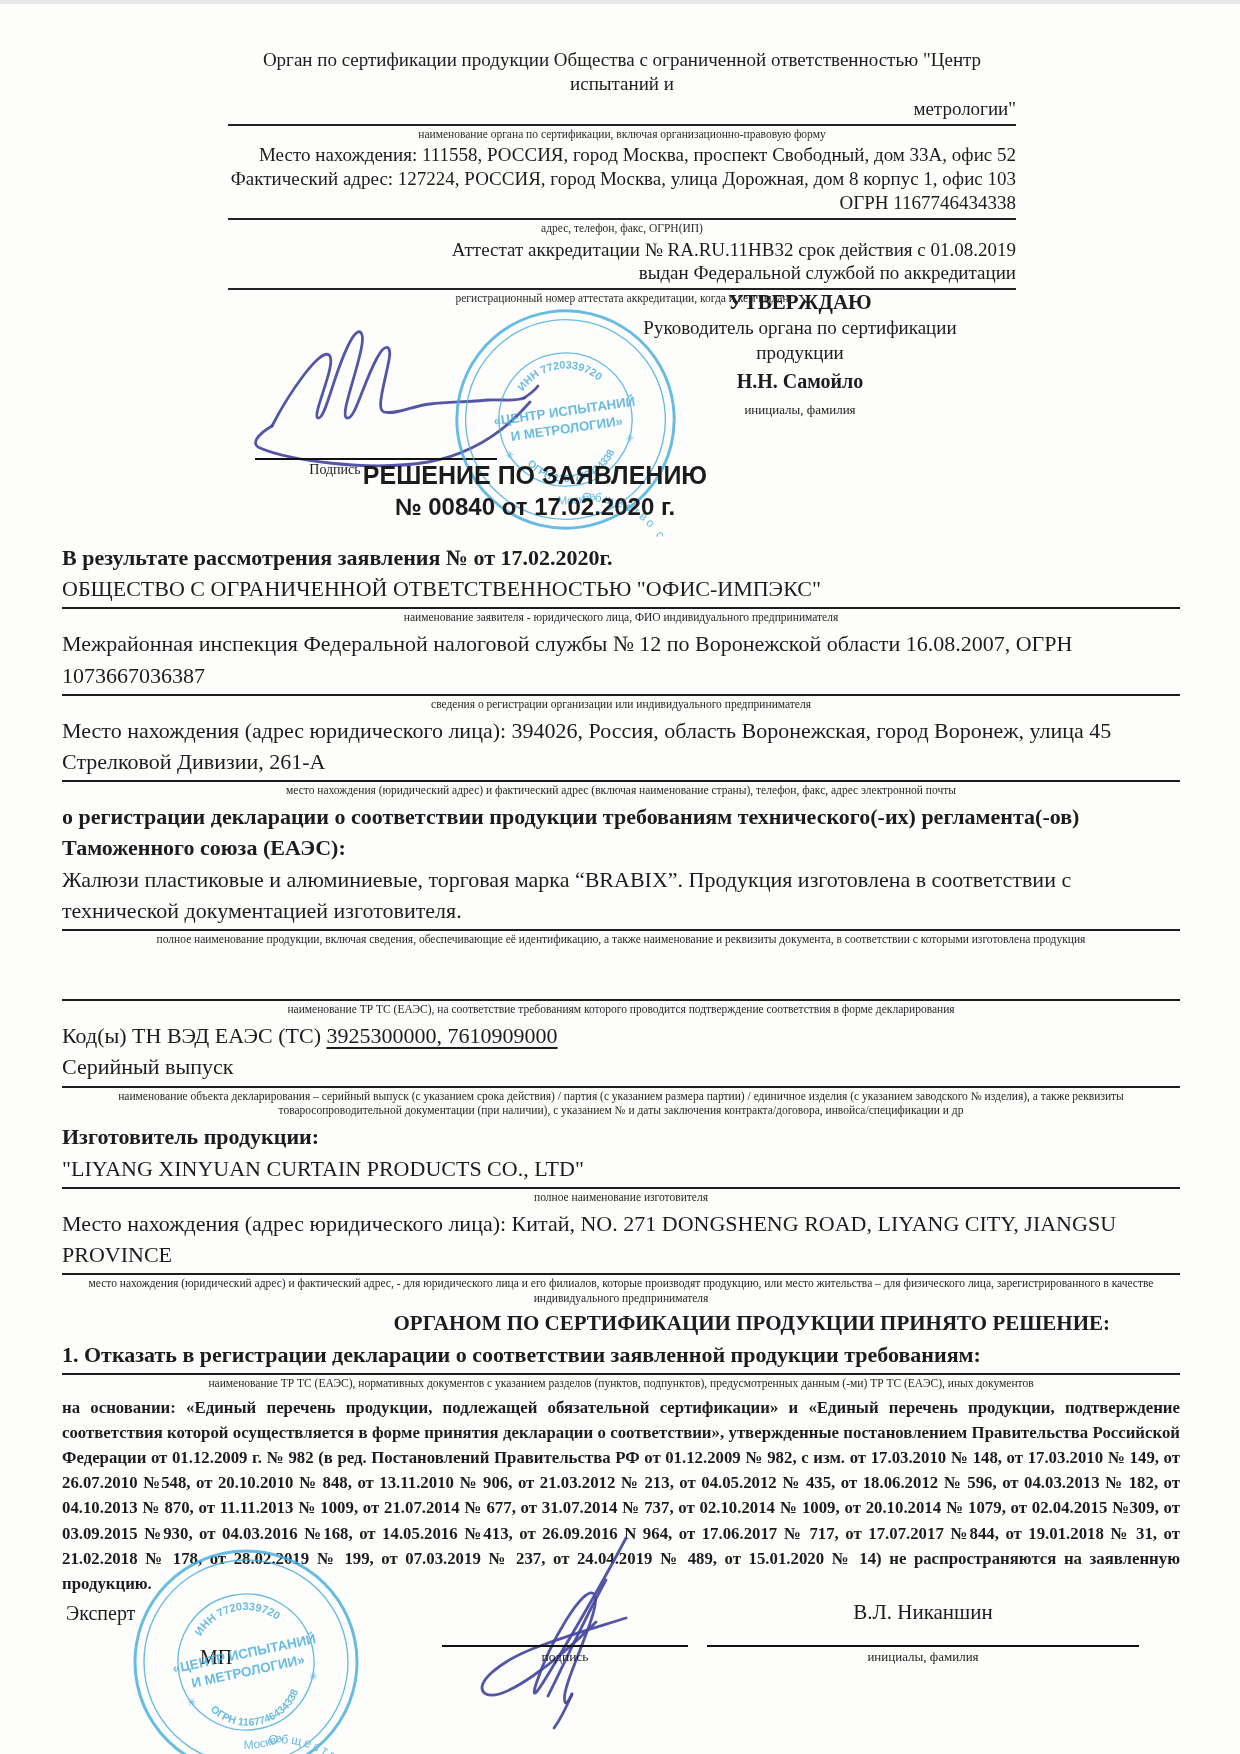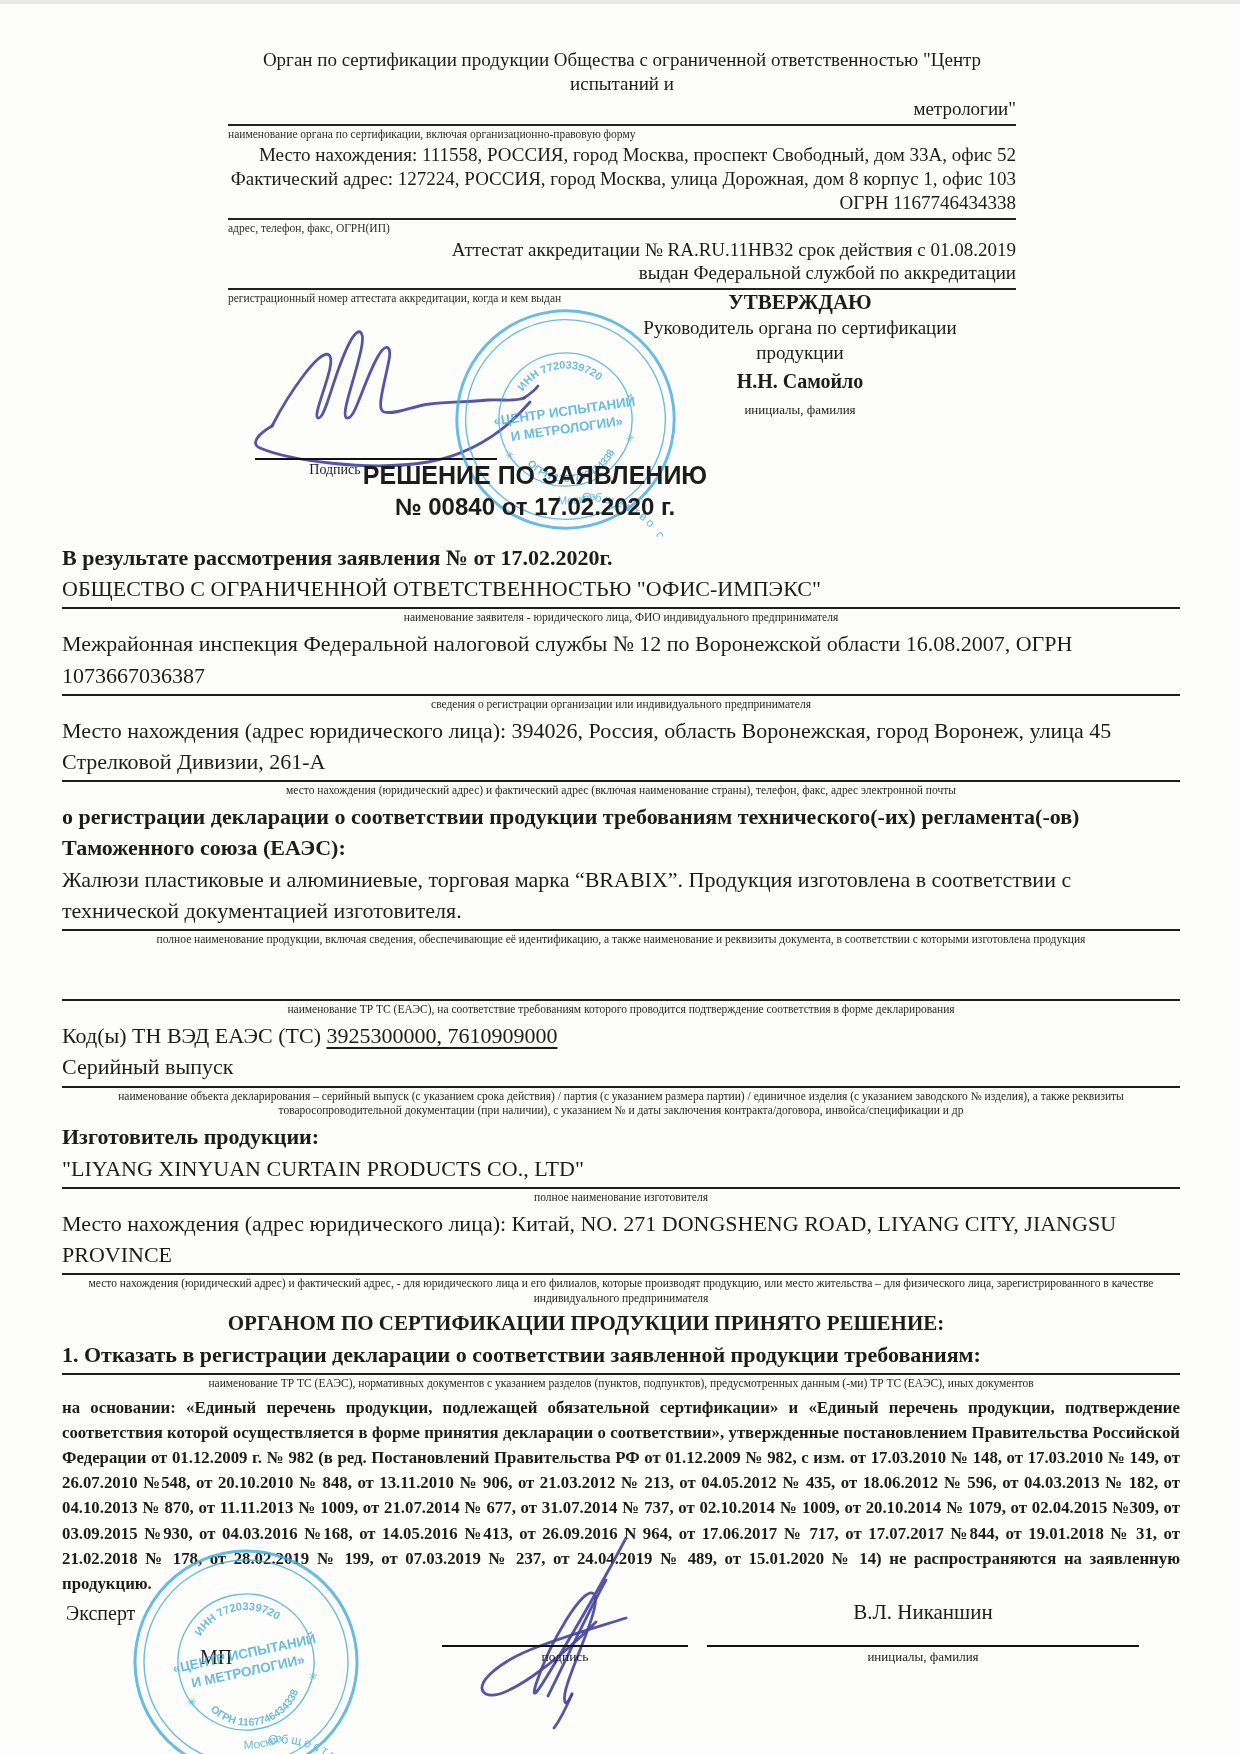--- a/index.html
+++ b/index.html
@@ -6,21 +6,21 @@
   .page{
     position:relative;width:1240px;height:1754px;margin:4px auto;
     background:#fdfdfb;color:#1c1c1c;overflow:hidden;
     font-family:"Liberation Serif","DejaVu Serif",serif;
   }
   
   .header-org{position:absolute;left:228px;top:44px;width:788px;}
   .org-line1{font-size:19px;line-height:1.28;text-align:center;}
   .org-line2{font-size:19px;line-height:1.28;text-align:right;}
   .h-sep{border-top:2.2px solid #222;margin-top:3px;}
-  .h-cap{font-size:11.5px;line-height:1.25;color:#2a2a2a;margin:1px 0 2px;}
+  .h-cap{font-size:11.5px;line-height:1.25;text-align:center;color:#2a2a2a;margin:1px 0 2px;}
   .addr{font-size:19px;line-height:1.26;text-align:right;}
   .accr{font-size:19px;line-height:1.26;text-align:right;}
   
   .approve-zone{position:absolute;left:0;top:276px;width:1240px;height:210px;}
   .approve-block{position:absolute;left:590px;top:8px;width:420px;text-align:center;}
   .approve-title{font-size:21px;font-weight:bold;line-height:1.35;}
   .approve-role{font-size:19px;line-height:1.3;}
   .approve-name{font-size:20px;font-weight:bold;line-height:1.5;text-underline-offset:4px;}
   .approve-cap{font-size:13px;margin-top:6px;}
   .sig-rule-top{position:absolute;left:255px;top:178px;width:242px;border-top:2.6px solid #111;}
@@ -37,21 +37,21 @@
   .doc-title .t1{font-size:25px;line-height:1.3;}
   .doc-title .t2{font-size:24px;line-height:1.25;}
   
   .body-area{position:absolute;left:62px;top:538px;width:1118px;}
   .ln{font-size:22px;line-height:1.42;}
   .b{font-weight:bold;}
   .sep{border-top:2.6px solid #1d1d1d;margin-top:3px;}
   .cap{font-size:11.5px;line-height:1.3;text-align:center;color:#262626;margin:1px 0 3px;}
   .gap{height:46px;}
   .codes u{text-underline-offset:4px;}
-  .decision-head{font-size:21px;font-weight:bold;text-align:center;padding-right:70px;line-height:1.4;}
+  .decision-head{font-size:21px;font-weight:bold;text-align:right;padding-right:70px;line-height:1.4;}
   .basis{font-size:16.8px;font-weight:bold;line-height:1.5;text-align:justify;margin-top:4px;}
   
   .footer-zone{position:absolute;left:2px;top:1520px;width:1120px;height:234px;}
   .expert-label{position:absolute;left:64px;top:78px;font-size:20px;}
   .mp-label{position:absolute;left:198px;top:122px;font-size:20px;}
   .f-rule-mid{position:absolute;left:440px;top:121px;width:246px;border-top:2.4px solid #111;}
   .f-cap-mid{position:absolute;left:440px;top:125px;width:246px;text-align:center;font-size:13.5px;}
   .f-name{position:absolute;left:705px;top:76px;width:432px;text-align:center;font-size:21px;}
   .f-rule-right{position:absolute;left:705px;top:121px;width:432px;border-top:2.4px solid #111;}
   .f-cap-right{position:absolute;left:705px;top:125px;width:432px;text-align:center;font-size:13px;}

